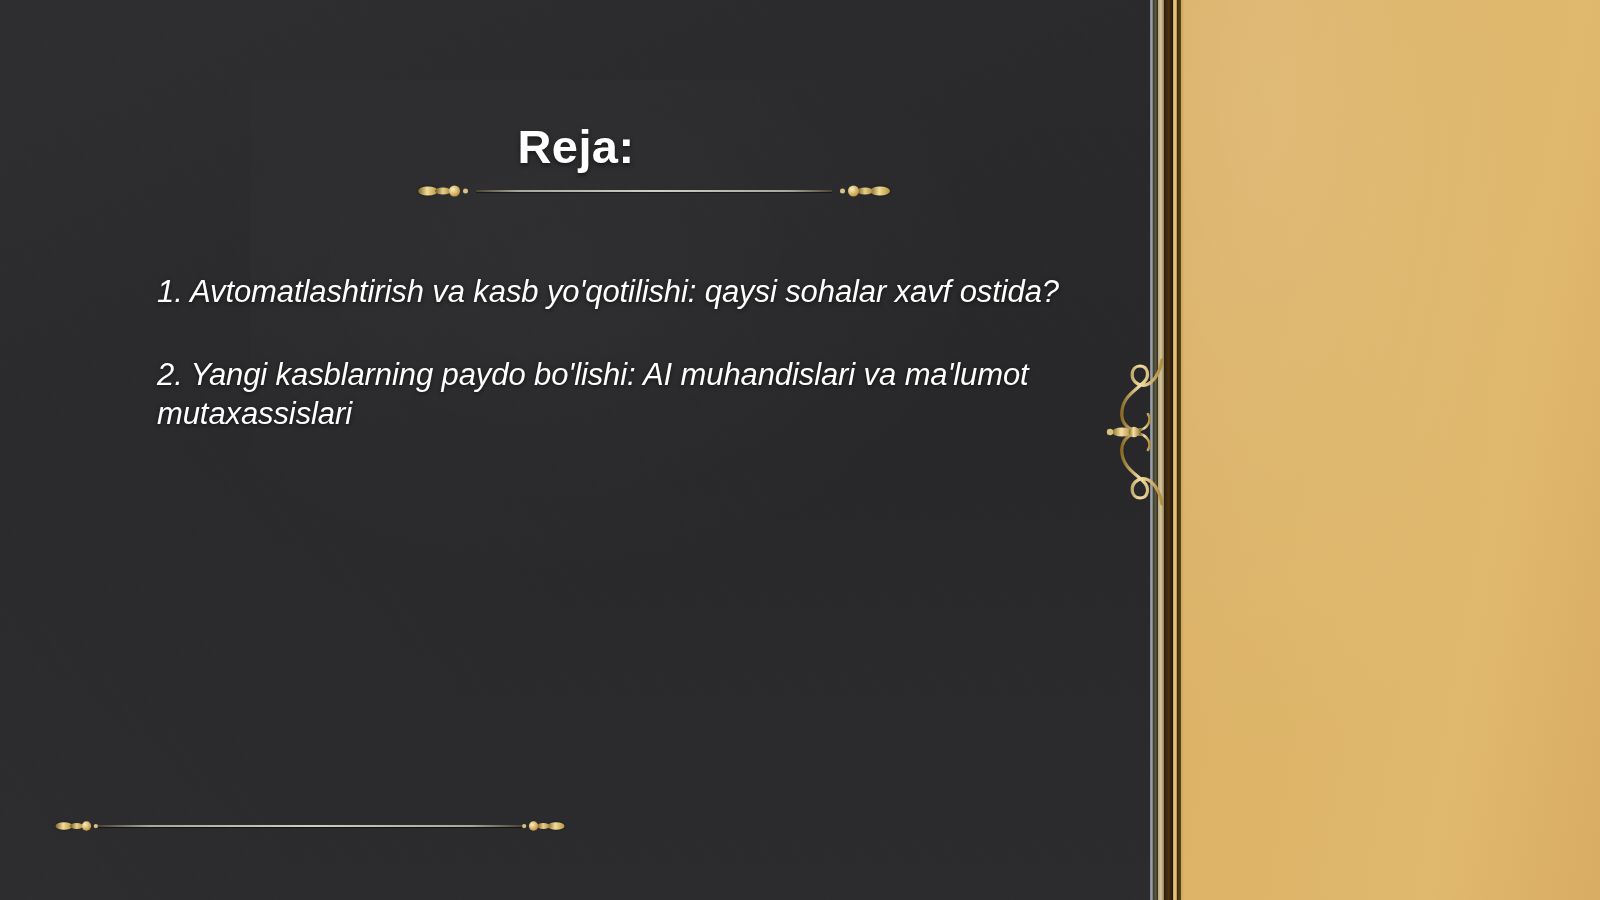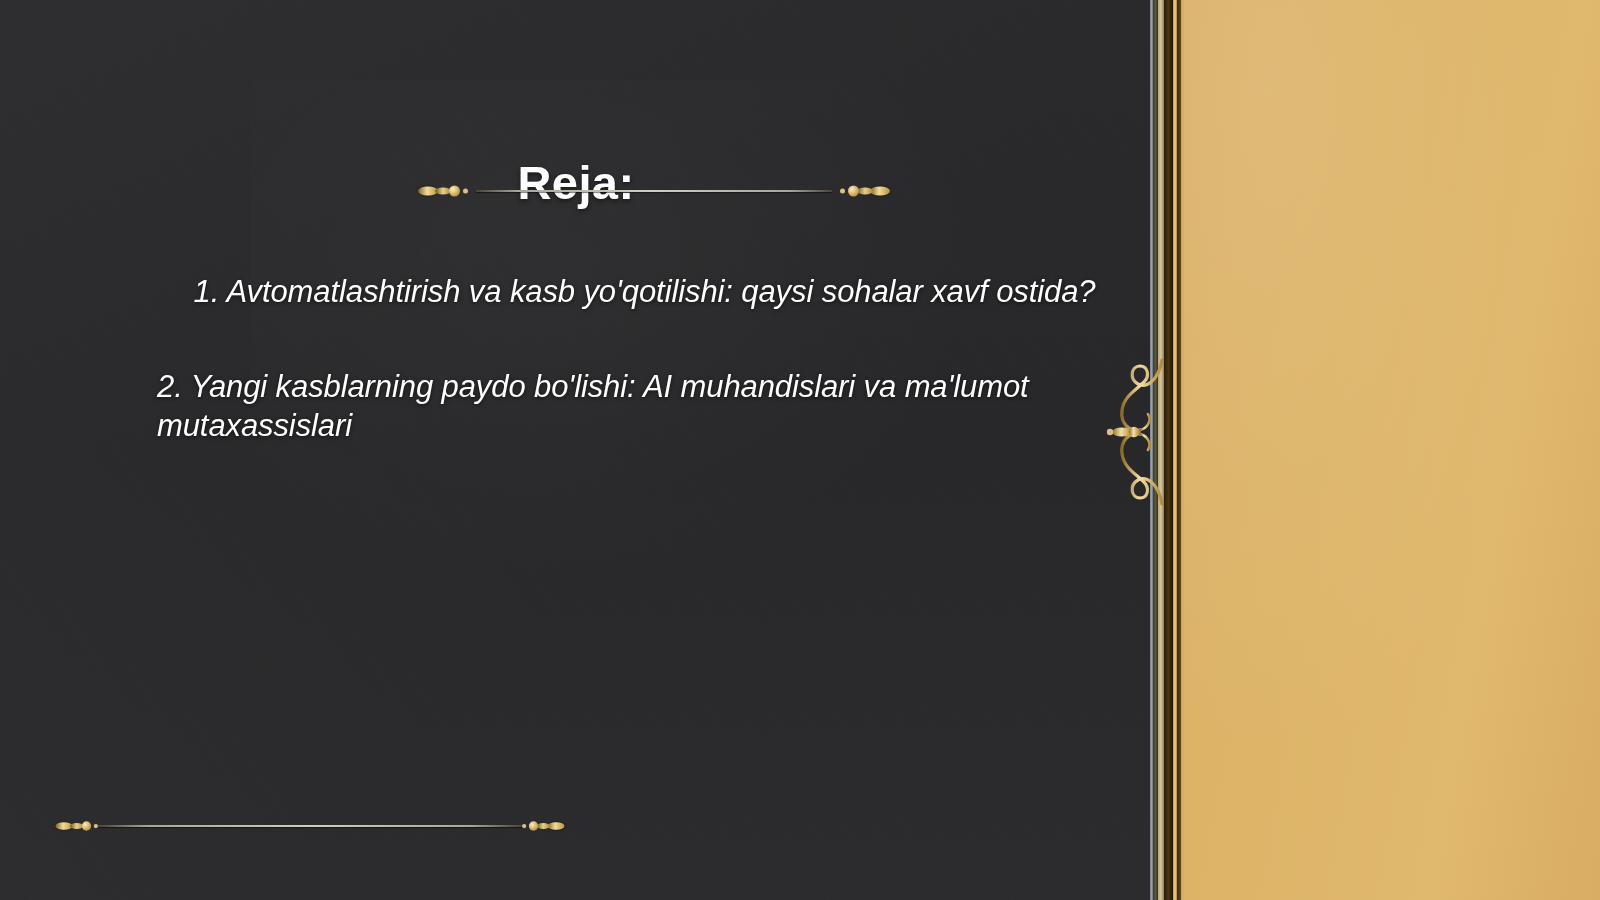--- a/index.html
+++ b/index.html
@@ -50,21 +50,21 @@
   }
   .gold-panel-shade{
     position:absolute; inset:0;
     background:radial-gradient(ellipse at 20% 10%, rgba(255,255,255,0.10), rgba(255,255,255,0) 60%);
   }
 
   
   .title-block{ position:absolute; left:0; top:122px; width:1152px; text-align:center; }
   .slide-title{
     font-size:47px; font-weight:bold; color:#ffffff; letter-spacing:.4px;
-    line-height:1.05; text-shadow:0 2px 5px rgba(0,0,0,.55);margin-top:36px;
+    line-height:1.05; text-shadow:0 2px 5px rgba(0,0,0,.55);
   }
 
   
   .divider{ position:absolute; height:18px; display:flex; align-items:center; }
   .divider .bar{
     flex:1 1 auto; height:2px;
     background:linear-gradient(90deg,#4a4436 0%, #a9a79c 12%, #cfcdc4 50%, #a9a79c 88%, #4a4436 100%);
     box-shadow:0 1px 1px rgba(0,0,0,.5);
   }
   .orn{ position:relative; width:58px; height:16px; flex:0 0 58px; }
@@ -89,21 +89,21 @@
   #bottom-divider .orn{ width:46px; flex:0 0 46px; transform:scale(.85); }
 
   
   .body-list{ position:absolute; left:157px; top:272px; width:975px; }
   .list-item{
     color:#ffffff; font-style:italic; font-weight:400;
     font-size:31px; line-height:1.26; letter-spacing:-.1px;
     text-shadow:0 1px 4px rgba(0,0,0,.6);
     font-stretch:condensed;
   }
-  #item-1{ margin-bottom:56px;text-align:center; }
+  #item-1{ margin-bottom:44px; }
   #item-2{ margin-bottom:36px; }
 
   
   .filigree{ position:absolute; left:1096px; top:352px; width:76px; height:160px; }
 </style>
 </head>
 <body>
 
 <div class="slide">
 

